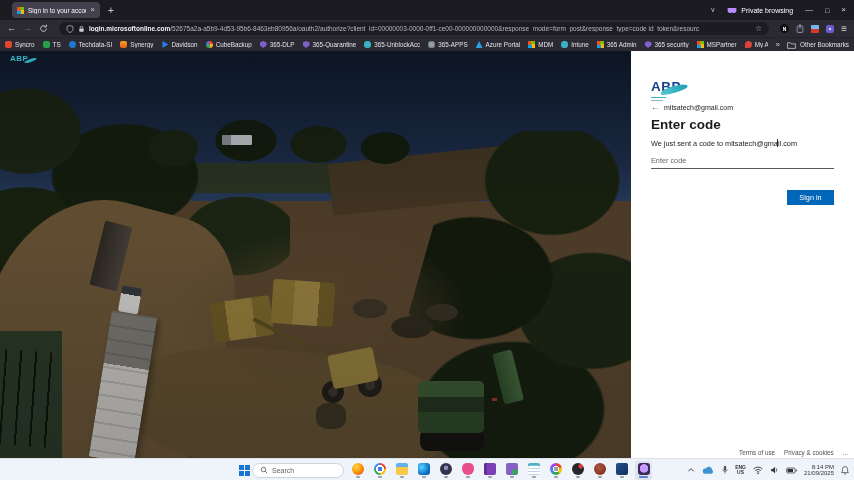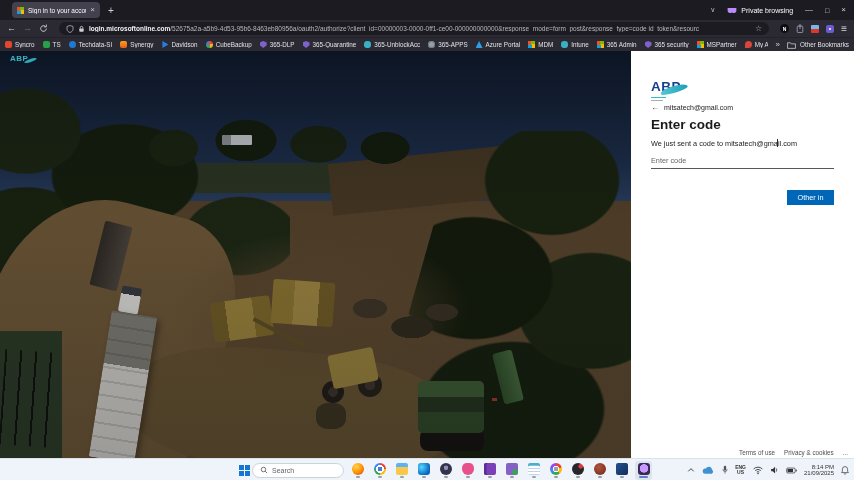--- a/index.html
+++ b/index.html
@@ -317,21 +317,21 @@
         <div class="tag2"></div>
       </div>
       <div class="email-row">
         <span class="back">←</span>
         <span class="em">mitsatech@gmail.com</span>
       </div>
       <div class="heading">Enter code</div>
       <div class="msg">We just sent a code to mitsatech@gmail.com</div>
       <div class="ibeam"></div>
       <input class="code-input" placeholder="Enter code" style="">
-      <button class="signin">Other in</button>
+      <button class="signin">Sign in</button>
       <div class="pfoot">
         <span>Terms of use</span>
         <span>Privacy &amp; cookies</span>
         <span>...</span>
       </div>
     </div>
   </div>
 
   <div class="taskbar">
     <div class="tb-center">

